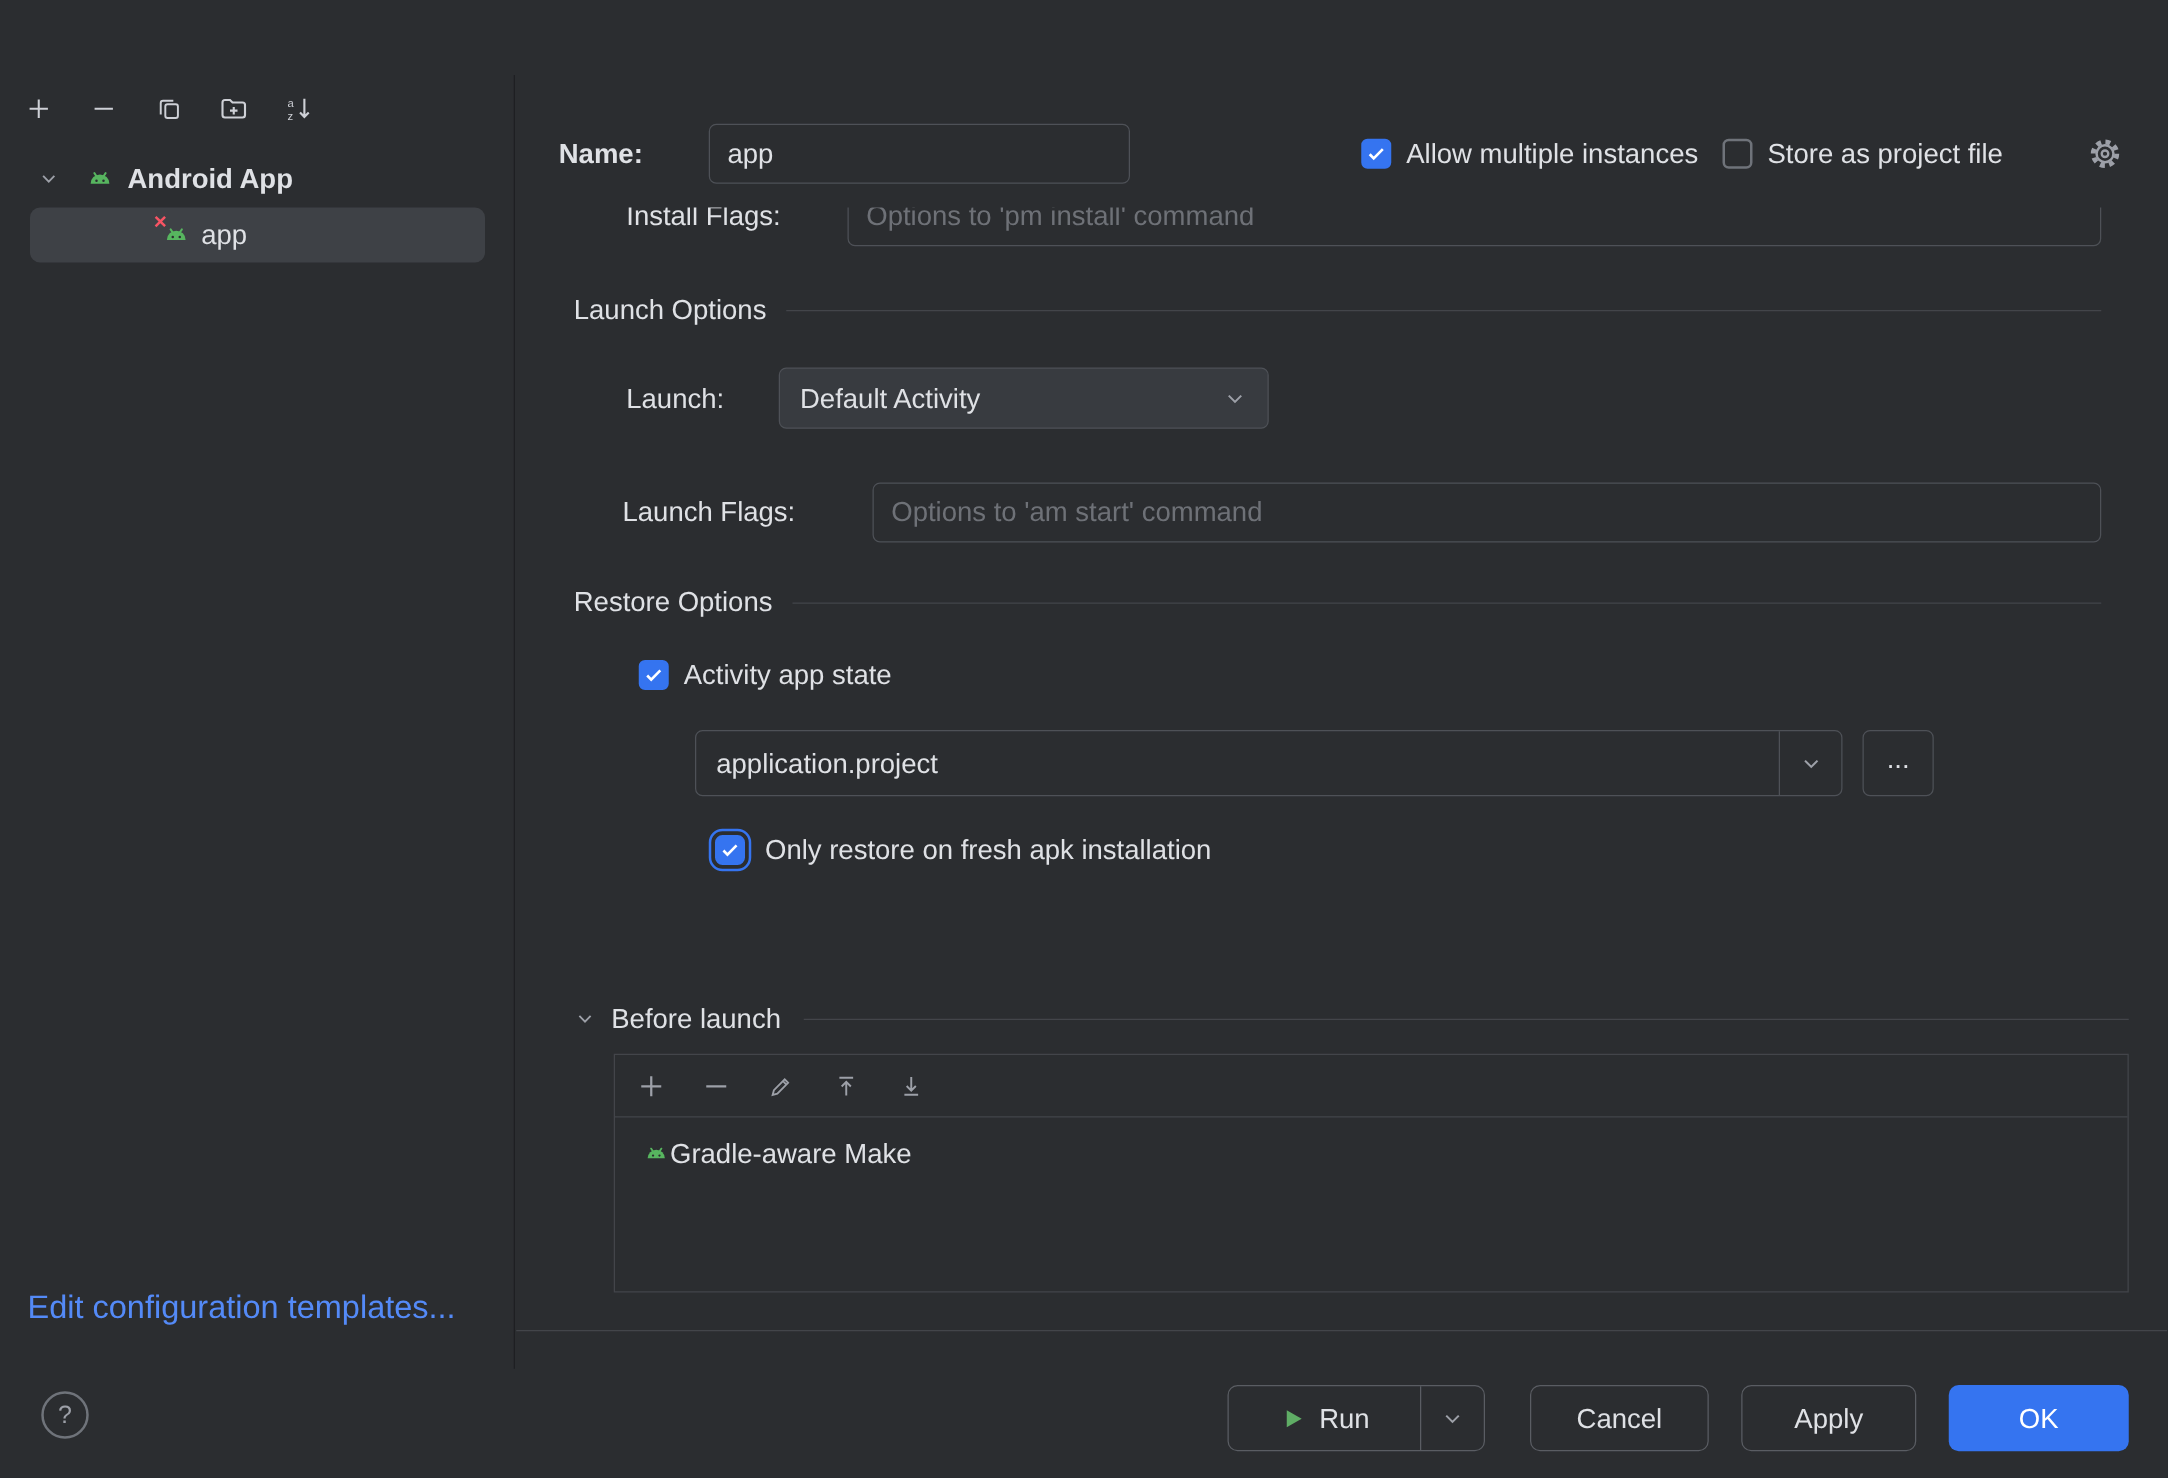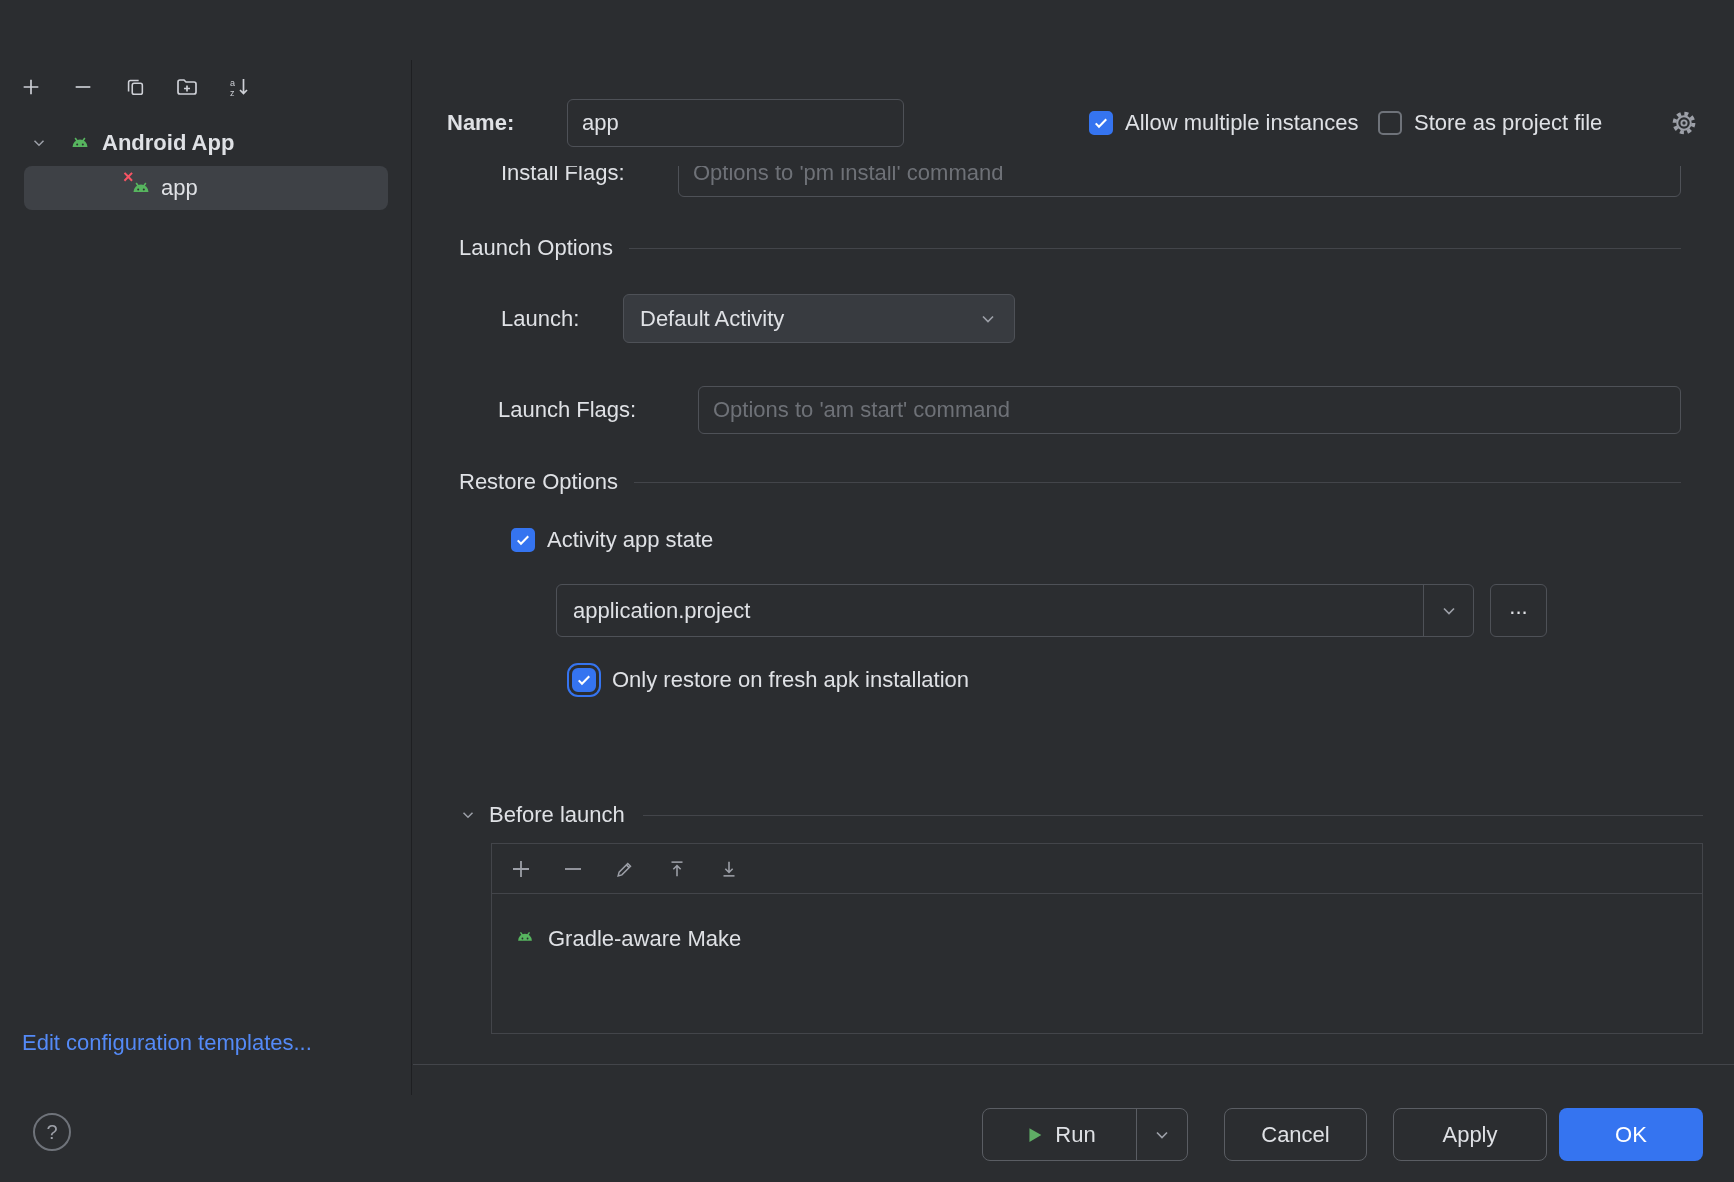--- a/index.html
+++ b/index.html
@@ -36,21 +36,21 @@
   .sidebar{position:absolute;left:0;top:60px;width:412px;height:1035px;border-right:1px solid var(--panel-border);}
   .sidebar-toolbar{position:absolute;top:10px;left:16px;display:flex;gap:22px;}
   .tb-btn{width:30px;height:34px;display:flex;align-items:center;justify-content:center;color:#ced0d6;cursor:default;}
   .tree-group{position:absolute;top:63px;left:0;right:0;height:40px;display:flex;align-items:center;padding-left:30px;}
   .tree-group .chev{width:18px;height:18px;color:var(--muted);margin-right:20px;}
   .tree-group .label{font-size:22px;font-weight:bold;color:var(--text);margin-left:10px;}
   .tree-item{position:absolute;top:106px;left:24px;width:364px;height:44px;border-radius:8px;background:var(--selected);display:flex;align-items:center;padding-left:105px;}
   .tree-item .label{font-size:22px;color:var(--text);margin-left:8px;}
   .icon-wrap{position:relative;width:24px;height:24px;flex:none;}
   .err-badge{position:absolute;top:-8px;left:-6px;color:var(--red);font-size:18px;font-weight:bold;line-height:1;}
-  .templates-link{position:absolute;left:22px;top:970px;font-size:22px;color:var(--link);cursor:pointer;}
+  .templates-link{position:absolute;left:22px;top:970px;font-size:26px;color:var(--link);cursor:pointer;}
 
   
   .main{position:absolute;left:413px;top:60px;width:1321px;height:1035px;}
   .name-row{position:absolute;top:39px;left:34px;right:34px;height:48px;}
   .field-label{font-size:22px;color:var(--text);}
   .name-row .field-label{position:absolute;left:0;line-height:48px;font-weight:bold;}
   .text-input{background:transparent;border:1px solid var(--input-border);border-radius:6px;height:48px;color:var(--text);font-size:22px;padding:0 14px;outline:none;}
   .text-input::placeholder{color:var(--placeholder);}
   .name-input{position:absolute;left:120px;width:337px;}
   .check-row{display:flex;align-items:center;gap:12px;}
@@ -98,34 +98,34 @@
   .only-restore-row{position:absolute;top:516px;left:159px;height:30px;display:flex;align-items:center;gap:16px;}
 
   .before-header{position:absolute;top:650px;left:46px;right:31px;height:32px;display:flex;align-items:center;gap:12px;}
   .before-header .chev{width:18px;height:18px;color:var(--muted);flex:none;}
   .before-header .h-text{font-size:22px;color:var(--text);white-space:nowrap;margin-right:6px;}
   .before-header .h-line{flex:1;height:1px;background:var(--line);}
 
   .task-box{position:absolute;top:694px;left:78px;right:31px;height:191px;border:1px solid var(--line);}
   .task-toolbar{height:50px;border-bottom:1px solid var(--line);display:flex;align-items:center;padding-left:17px;gap:28px;}
   .task-tb-btn{width:24px;height:24px;display:flex;align-items:center;justify-content:center;color:var(--muted);}
-  .task-item{display:flex;align-items:flex-start;gap:12px;padding-left:22px;margin-top:32px;}
+  .task-item{display:flex;align-items:center;padding-left:22px;margin-top:16px;}
   .task-item .label{font-size:22px;color:var(--text);}
 
   
   .footer{position:absolute;left:0;top:1095px;width:100%;height:87px;}
   .help-btn{position:absolute;left:33px;top:18px;width:38px;height:38px;border:2px solid #6f737a;border-radius:50%;display:flex;align-items:center;justify-content:center;font-size:20px;color:var(--muted);}
   .btn{position:absolute;top:13px;height:53px;border:1px solid var(--btn-border);border-radius:8px;background:transparent;color:var(--text);font-size:22px;display:flex;align-items:center;justify-content:center;}
   .run-btn{left:982px;width:206px;padding:0;}
   .run-main{flex:1;display:flex;align-items:center;justify-content:center;gap:10px;height:100%;}
   .run-main .label{font-size:22px;color:var(--text);}
   .run-divider{width:1px;height:100%;background:var(--btn-border);}
   .run-chev{width:50px;height:100%;display:flex;align-items:center;justify-content:center;color:var(--muted);}
   .cancel-btn{left:1224px;width:143px;}
-  .apply-btn{left:1393px;width:154px;}
+  .apply-btn{left:1393px;width:140px;}
   .ok-btn{left:1559px;width:144px;background:var(--accent);border:none;color:#ffffff;}
 
   .svg-defs{position:absolute;width:0;height:0;overflow:hidden;}
 </style>
 </head>
 <body>
 
 <svg class="svg-defs" aria-hidden="true">
   <defs>
     <symbol id="i-plus" viewBox="0 0 24 24">

